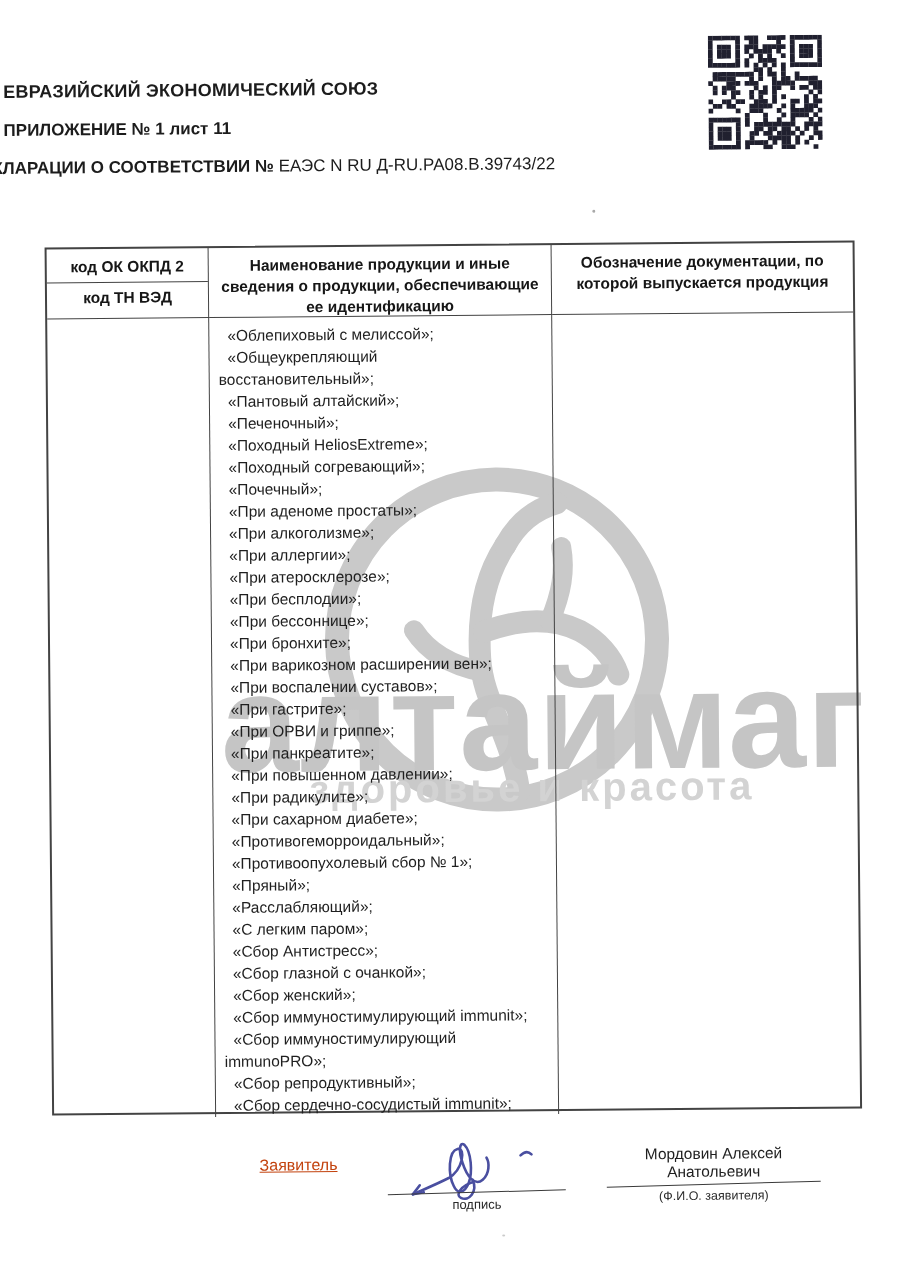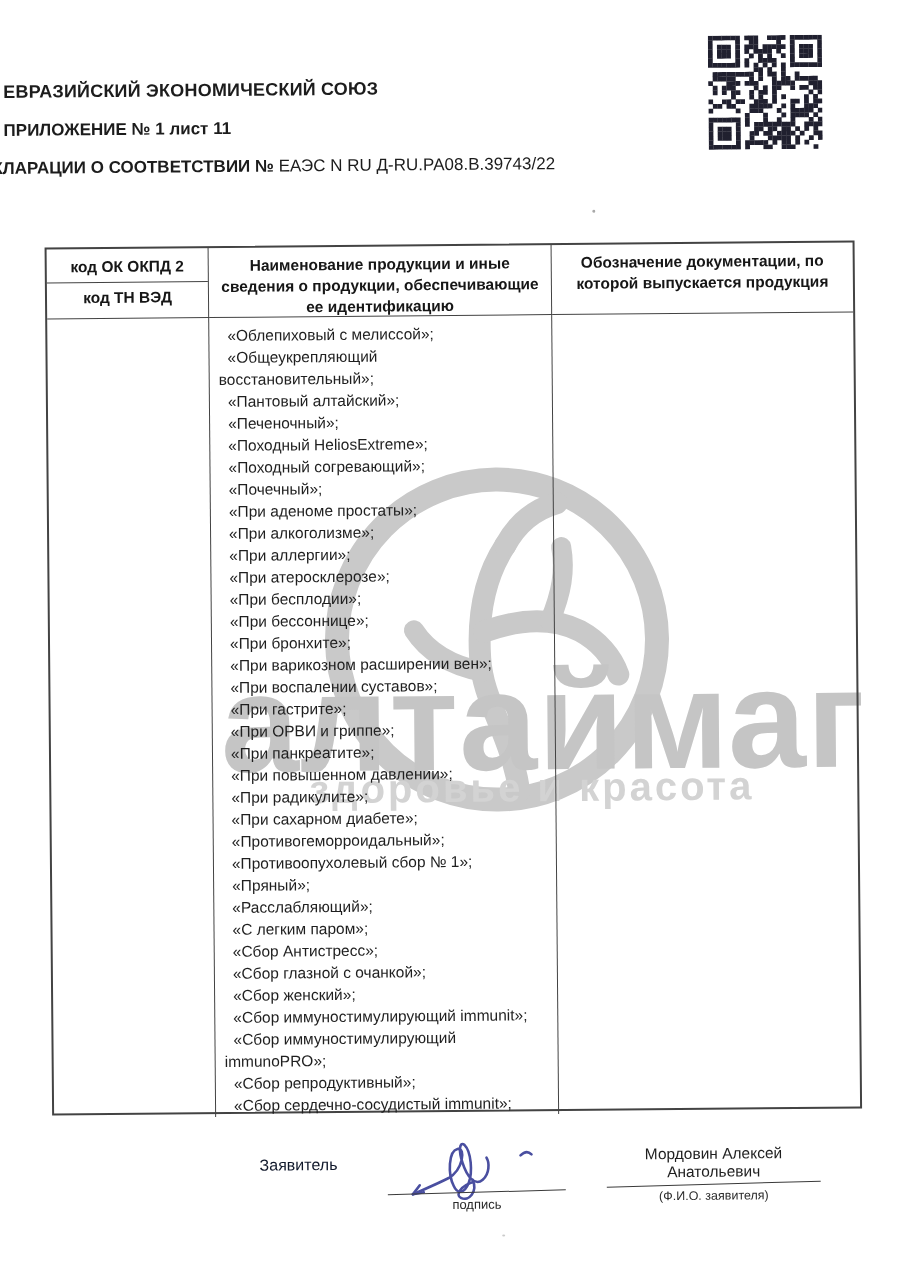--- a/index.html
+++ b/index.html
@@ -38,21 +38,21 @@
     position:absolute;left:220px;top:652px;font-size:140px;font-weight:bold;
     color:#c5c5c5;letter-spacing:1px;line-height:1;
   }
   .wm-sub{
     position:absolute;left:308px;top:768px;font-size:40px;font-weight:bold;
     color:#d3d3d3;letter-spacing:3px;line-height:1;
   }
   .wm-logo{position:absolute;left:322px;top:462px;}
 
   
-  .f-label{position:absolute;left:255px;top:1155px;font-size:16px;color:#0f172a;}
+  .f-label{position:absolute;left:255px;top:1155px;font-size:16px;color:#c2410c;text-decoration:underline;}
   .sig-svg{position:absolute;left:398px;top:1136px;}
   .sig-line{position:absolute;left:383px;top:1192px;width:178px;border-top:1.7px solid #3a3a3a;transform:rotate(-1deeg);transform:rotate(-1.1deg);}
   .sig-caption{position:absolute;left:383px;top:1197px;width:178px;text-align:center;font-size:13px;color:#2a2a2a;}
   .name-block{position:absolute;left:602px;top:1147px;width:214px;text-align:center;font-size:15.5px;line-height:18px;color:#1f1f1f;}
   .name-line{position:absolute;left:602px;top:1186px;width:214px;border-top:1.7px solid #3a3a3a;transform:rotate(-1.1deg);}
   .name-caption{position:absolute;left:602px;top:1191px;width:214px;text-align:center;font-size:12.5px;color:#2a2a2a;}
 
   .speck{position:absolute;border-radius:50%;background:#a9a9a9;}
 </style>
 </head>

